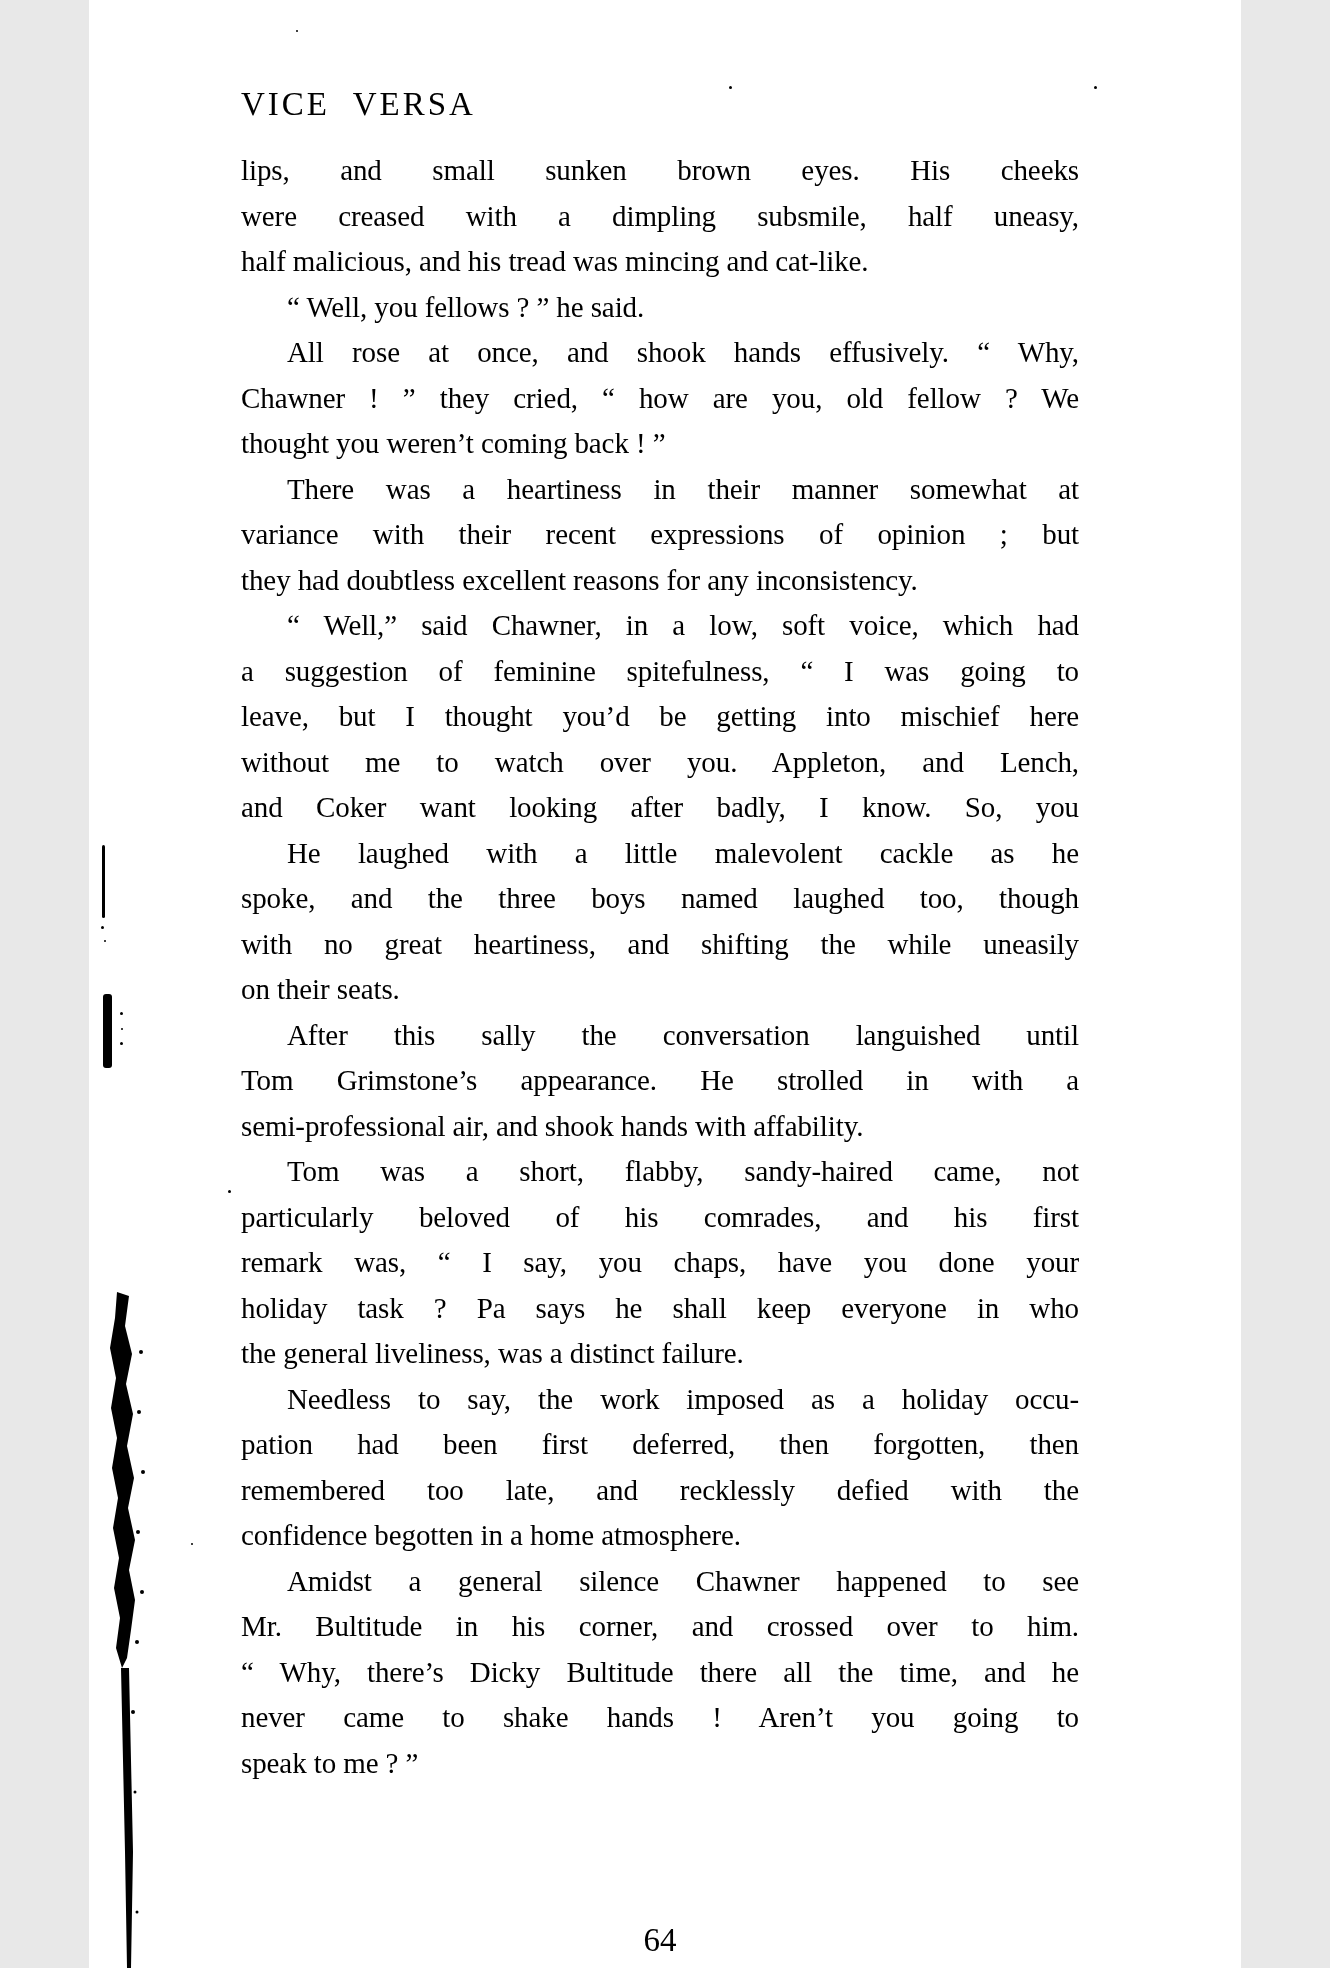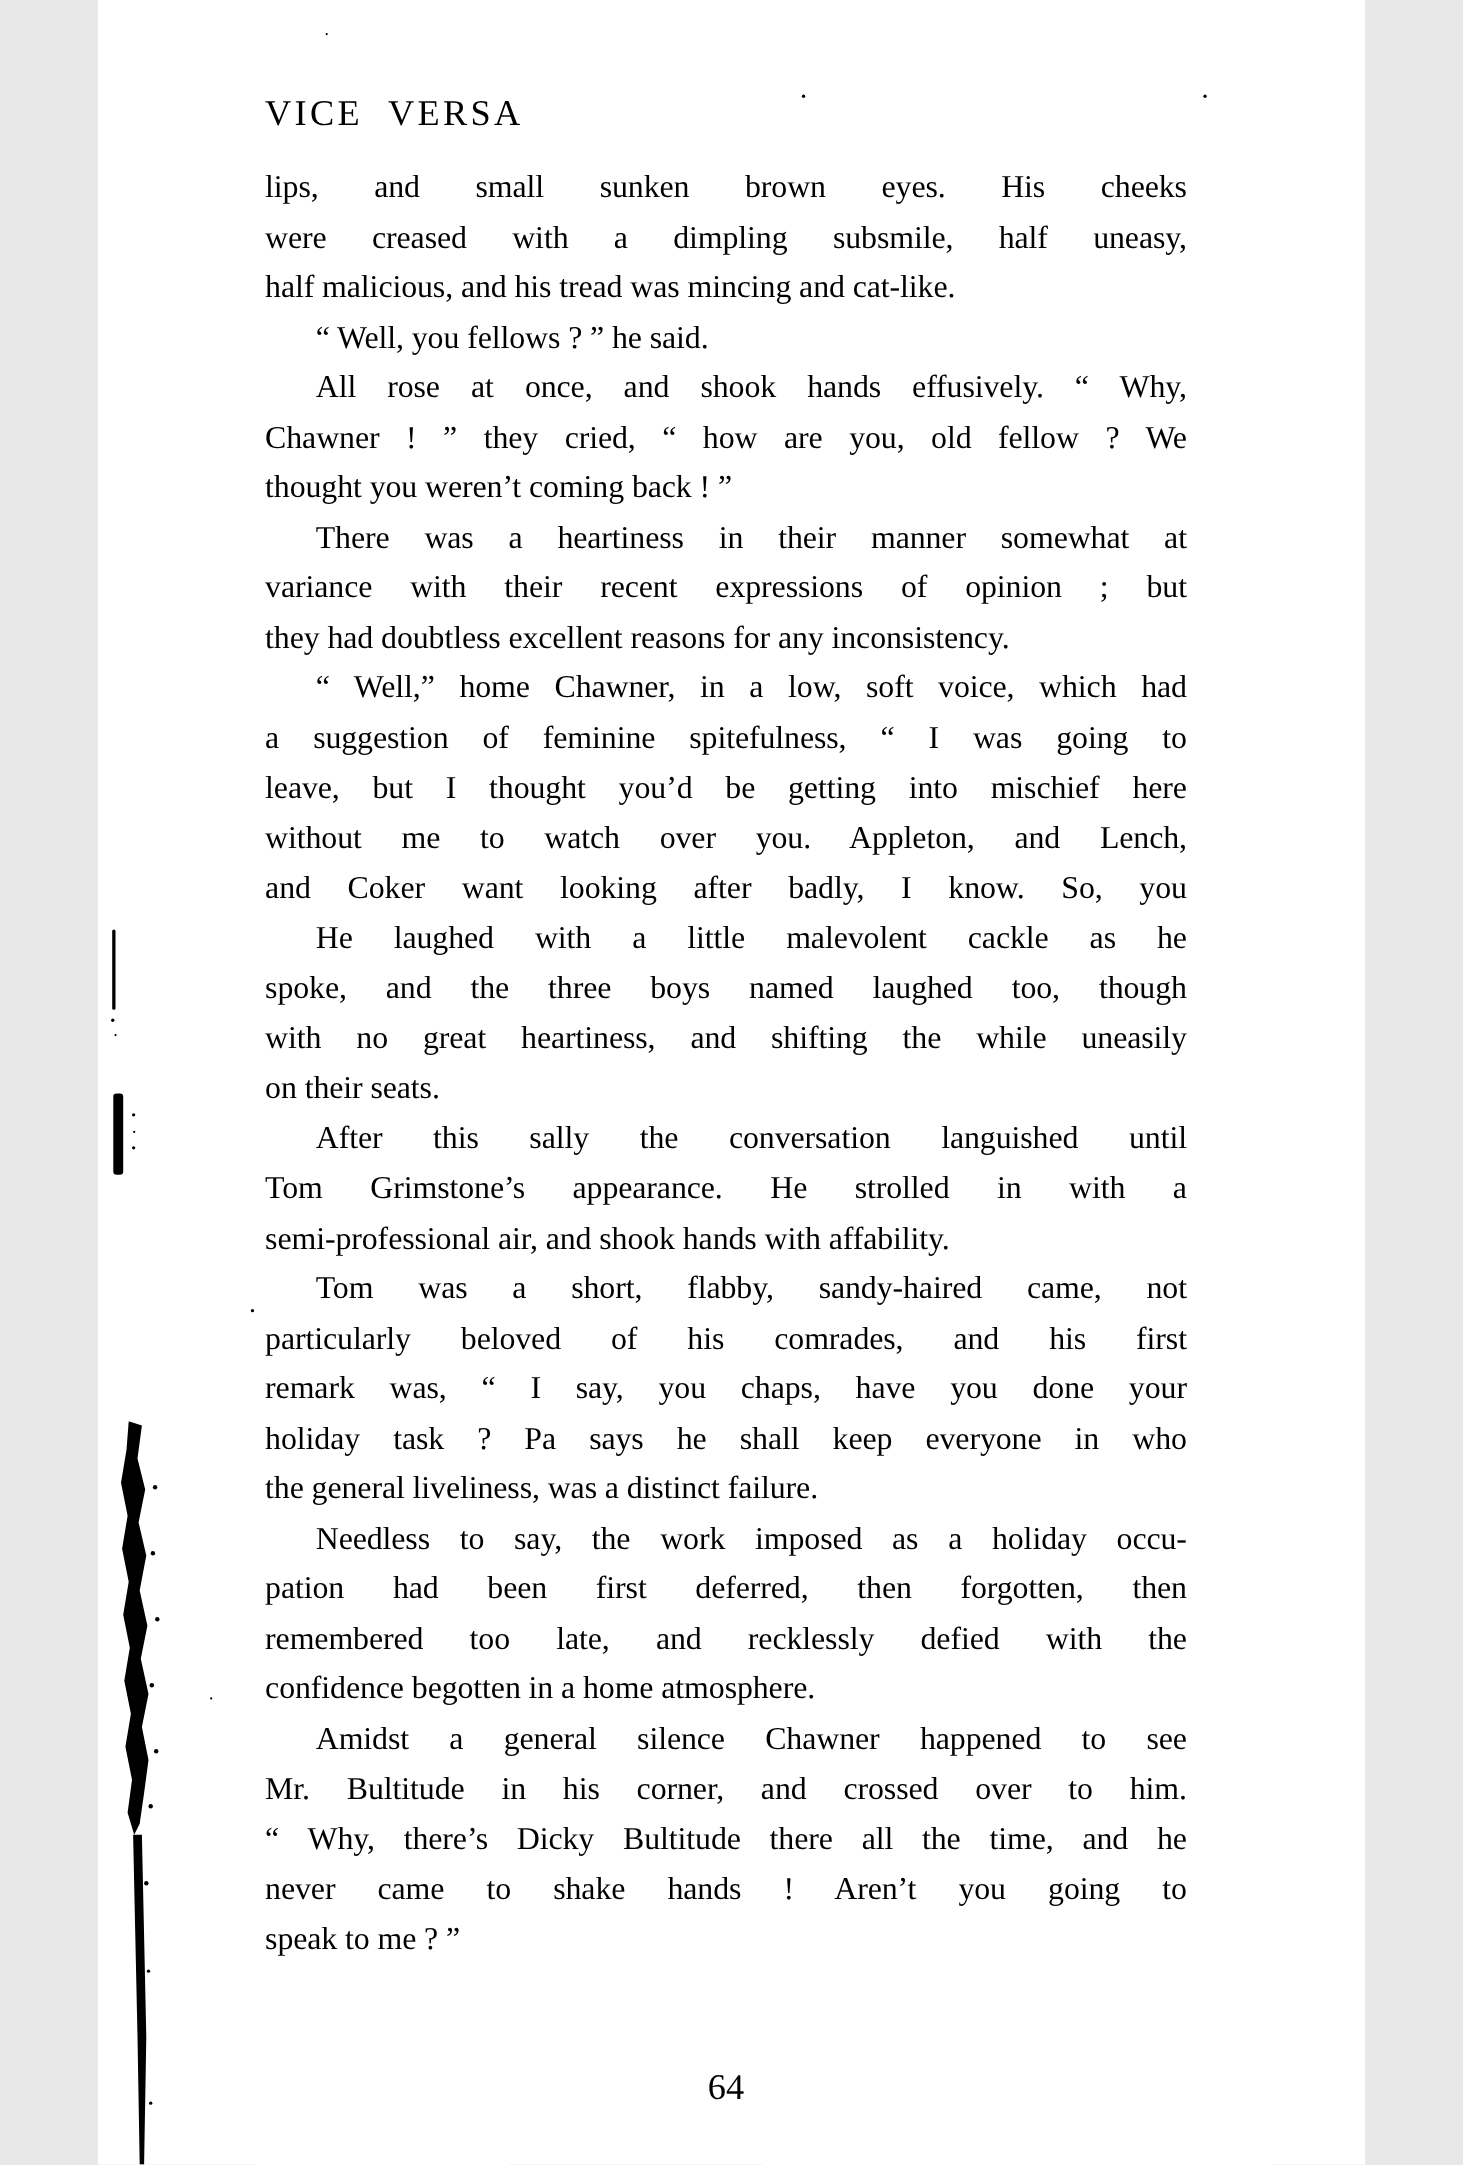--- a/index.html
+++ b/index.html
@@ -30,21 +30,21 @@
   .line {
     line-height:45.5px;
     text-align:justify;
     text-align-last:justify;
     white-space:normal;
   }
   .line.indent { text-indent:46px; }
   .line.end { text-align-last:left; }
   .page-number {
     position:absolute;
-    left:152px; top:1878px;
+    left:152px; top:1920px;
     width:838px;
     text-align:center;
     font-size:33px;
     line-height:40px;
   }
   .artifact { position:absolute; }
   .bar { position:absolute; background:#000; }
   .speck { position:absolute; background:#000; border-radius:50%; }
 </style>
 </head>
@@ -58,21 +58,21 @@
       <div class="line">lips, and small sunken brown eyes. His cheeks</div>
       <div class="line">were creased with a dimpling subsmile, half uneasy,</div>
       <div class="line end">half malicious, and his tread was mincing and cat-like.</div>
       <div class="line indent end">“ Well, you fellows ? ” he said.</div>
       <div class="line indent">All rose at once, and shook hands effusively. “ Why,</div>
       <div class="line">Chawner ! ” they cried, “ how are you, old fellow ? We</div>
       <div class="line end">thought you weren’t coming back ! ”</div>
       <div class="line indent">There was a heartiness in their manner somewhat at</div>
       <div class="line">variance with their recent expressions of opinion ; but</div>
       <div class="line end">they had doubtless excellent reasons for any inconsistency.</div>
-      <div class="line indent">“ Well,” home Chawner, in a low, soft voice, which had</div>
+      <div class="line indent">“ Well,” said Chawner, in a low, soft voice, which had</div>
       <div class="line">a suggestion of feminine spitefulness, “ I was going to</div>
       <div class="line">leave, but I thought you’d be getting into mischief here</div>
       <div class="line">without me to watch over you. Appleton, and Lench,</div>
       <div class="line">and Coker want looking after badly, I know. So, you</div>
       <div class="line indent">He laughed with a little malevolent cackle as he</div>
       <div class="line">spoke, and the three boys named laughed too, though</div>
       <div class="line">with no great heartiness, and shifting the while uneasily</div>
       <div class="line end">on their seats.</div>
       <div class="line indent">After this sally the conversation languished until</div>
       <div class="line">Tom Grimstone’s appearance. He strolled in with a</div>

